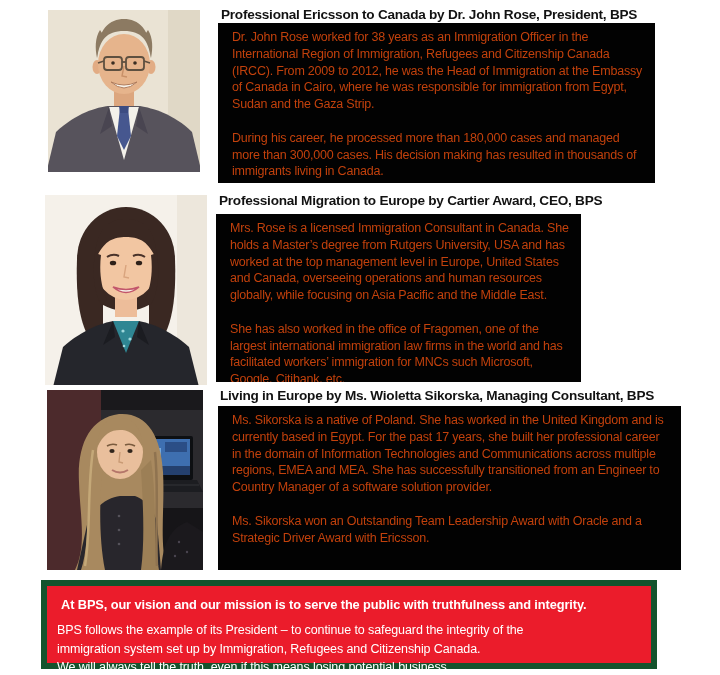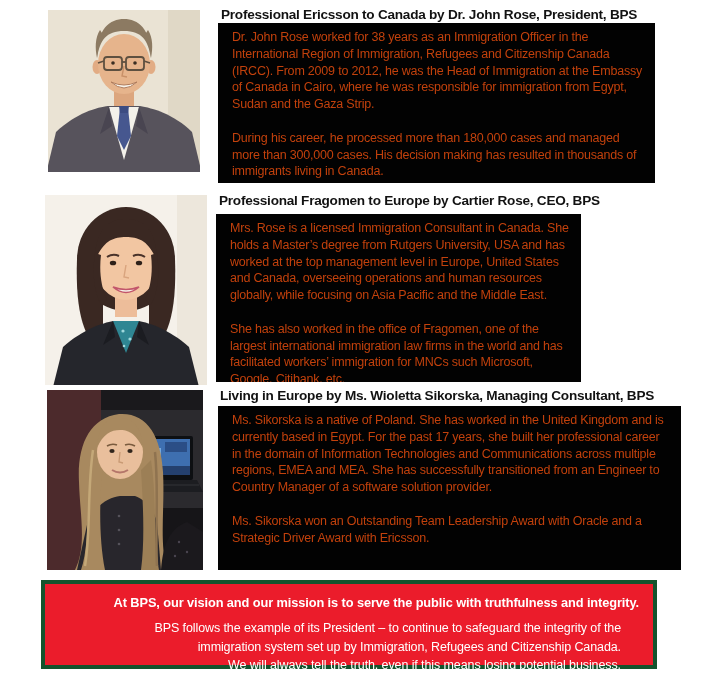--- a/index.html
+++ b/index.html
@@ -22,30 +22,30 @@
   .photo2 { left:45px; top:195px; width:162px; height:190px; }
   .photo3 { left:47px; top:390px; width:156px; height:180px; }
   .title1 { left:221px; top:7px; }
   .title2 { left:219px; top:193px; }
   .title3 { left:220px; top:388px; }
   .box1 { left:218px; top:23px;  width:437px; height:160px; }
   .box2 { left:216px; top:214px; width:365px; height:168px; }
   .box3 { left:218px; top:406px; width:463px; height:164px; }
   .footer {
     position:absolute; left:41px; top:580px; width:616px; height:89px;
-    background:#EB1C2B; border:4px solid #14532d; box-sizing:border-box;
-    color:#ffffff; text-align:right;
+    background:#EB1C2B; border:6px solid #14532d; box-sizing:border-box;
+    color:#ffffff; text-align:left;
   }
   .footer-headline {
     margin-top:11px; font-weight:700; font-size:12.8px; letter-spacing:-0.1px;
     padding:0 14px;
   }
   .footer-body {
     margin-top:9px; font-size:12.5px; line-height:18.5px; white-space:pre-line;
-    padding:0 32px; letter-spacing:-0.1px;
+    padding:0 10px; letter-spacing:-0.1px;
   }
 </style>
 </head>
 <body>
 
 <div class="page">
 
   <div class="photo photo1">
     <svg viewBox="0 0 152 162" preserveAspectRatio="none">
       <rect width="152" height="162" fill="#EAE3D4"></rect>
@@ -99,21 +99,21 @@
       <path d="M50,58 C47,80 49,96 56,110 L62,105 C56,92 54,76 56,60 Z" fill="#3A2822"></path>
       <path d="M112,58 C115,80 113,96 106,110 L100,105 C106,92 108,76 106,60 Z" fill="#3A2822"></path>
       <path d="M62,62 Q68,58 74,61" stroke="#4A332A" stroke-width="2" fill="none"></path>
       <path d="M88,61 Q94,58 100,62" stroke="#4A332A" stroke-width="2" fill="none"></path>
       <ellipse cx="68" cy="68" rx="3.2" ry="2.3" fill="#2E2019"></ellipse>
       <ellipse cx="94" cy="68" rx="3.2" ry="2.3" fill="#2E2019"></ellipse>
       <path d="M81,70 L79,82 L84,83" stroke="#D9A47E" stroke-width="1.4" fill="none"></path>
       <path d="M68,92 Q81,103 94,92 Q81,97 68,92 Z" fill="#F6F1E9" stroke="#C2566B" stroke-width="1.6"></path>
     </svg>
   </div>
-  <div class="sec-title title2">Professional Fragomen to Europe by Cartier Rose, CEO, BPS</div>
+  <div class="sec-title title2">Professional Migration to Europe by Cartier Award, CEO, BPS</div>
   <div class="bio-box box2">Mrs. Rose is a licensed Immigration Consultant in Canada. She holds a Master’s degree from Rutgers University, USA and has worked at the top management level in Europe, United States and Canada, overseeing operations and human resources globally, while focusing on Asia Pacific and the Middle East.
 
 She has also worked in the office of Fragomen, one of the largest international immigration law firms in the world and has facilitated workers’ immigration for MNCs such Microsoft, Google, Citibank, etc.</div>
 
   <div class="photo photo3">
     <svg viewBox="0 0 156 180" preserveAspectRatio="none">
       <rect width="156" height="180" fill="#2B2A2E"></rect>
       <rect width="54" height="180" fill="#4C2A2C"></rect>
       <rect x="54" width="102" height="20" fill="#1A191C"></rect>
       <rect x="40" y="118" width="116" height="62" fill="#161518"></rect>

